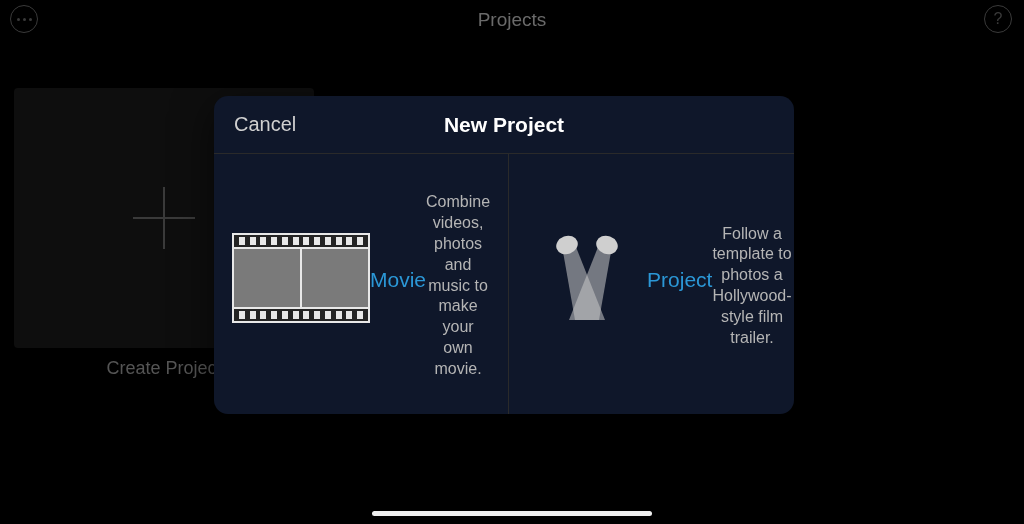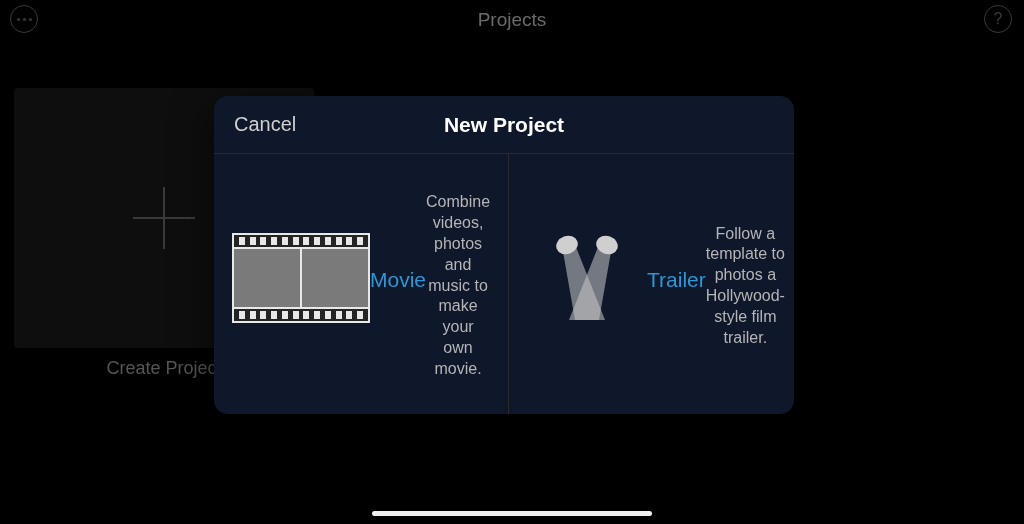--- a/index.html
+++ b/index.html
@@ -282,19 +282,19 @@
     </div>
     <div class="option">
       <div class="option-icon">
         <svg width="120" height="100" viewBox="0 0 120 100">
           <polygon points="35,18 47,14 78,92 48,92" fill="#c8c8c8" opacity="0.55"></polygon>
           <polygon points="85,18 73,14 42,92 72,92" fill="#c8c8c8" opacity="0.55"></polygon>
           <ellipse cx="40" cy="17" rx="11" ry="9" fill="#cfcfcf" transform="rotate(-20 40 17)"></ellipse>
           <ellipse cx="80" cy="17" rx="11" ry="9" fill="#cfcfcf" transform="rotate(20 80 17)"></ellipse>
         </svg>
       </div>
-      <div class="option-title">Trailer</div>
+      <div class="option-title">Project</div>
       <div class="option-desc">Follow a template to photos a Hollywood-style film trailer.</div>
     </div>
   </div>
 </div>
 
 <div class="home-indicator"></div>
 
 </body></html>

